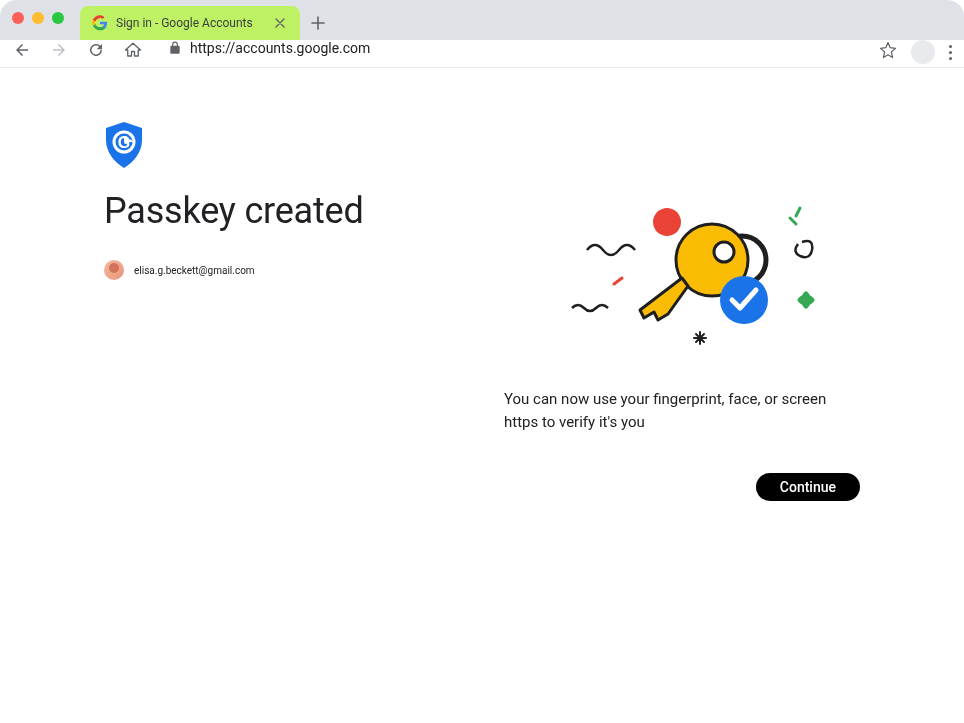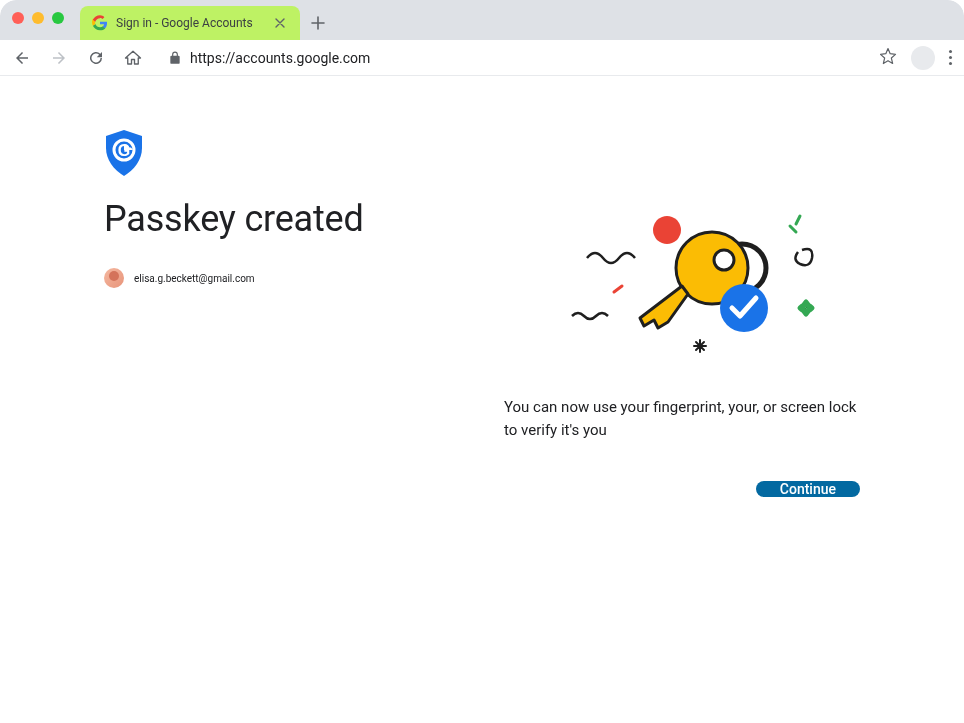--- a/index.html
+++ b/index.html
@@ -78,23 +78,23 @@
       align-items: center;
       justify-content: center;
       color: #5f6368;
       font-size: 18px;
       cursor: pointer;
       margin-left: 4px;
       margin-bottom: 3px;
     }
     .toolbar {
       background: #fff;
-      height: 36px;
-      display: flex;
-      align-items: center;
+      height: 28px;
+      display: flex;
+      align-items: flex-start;
       padding: 0 12px;
       gap: 17px;
       border-bottom: 1px solid #e8eaed;
     }
     .nav-icon {
       width: 20px;
       height: 20px;
       display: flex;
       align-items: center;
       justify-content: center;
@@ -192,25 +192,25 @@
       font-size: 15px;
       color: #202124;
       line-height: 1.5;
       margin-bottom: 40px;
     }
     .button-row {
       display: flex;
       justify-content: flex-end;
     }
     .continue-btn {
-      background: #0369a1;
+      background: #000000;
       color: #fff;
       border: none;
       border-radius: 20px;
-      padding: 0 24px;
+      padding: 6px 24px;
       font-size: 14px;
       font-weight: 500;
       cursor: pointer;
       font-family: inherit;
     }
   </style>
 </head>
 <body>
 
 <div class="browser-chrome">
@@ -329,18 +329,18 @@
 
         <path d="M82 84 l8 -6" stroke="#ea4335" stroke-width="3" stroke-linecap="round"></path>
 
         <path d="M40 108 q6 -6 12 0 t12 0 t12 0" fill="none" stroke="#1f1f1f" stroke-width="2.5"></path>
 
         <g stroke="#1f1f1f" stroke-width="2" stroke-linecap="round">
           <path d="M168 132 l0 12 M162 138 l12 0 M164 134 l8 8 M172 134 l-8 8"></path>
         </g>
       </svg>
     </div>
-    <p class="description">You can now use your fingerprint, your, or screen lock to verify it's you</p>
+    <p class="description">You can now use your fingerprint, face, or screen https to verify it's you</p>
     <div class="button-row">
       <button class="continue-btn">Continue</button>
     </div>
   </div>
 </div>
 
 </body></html>

